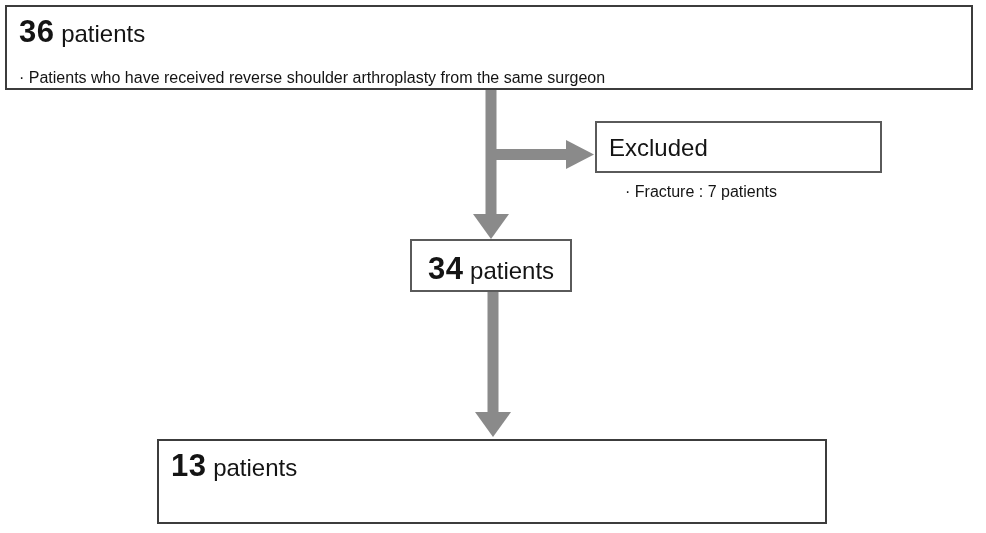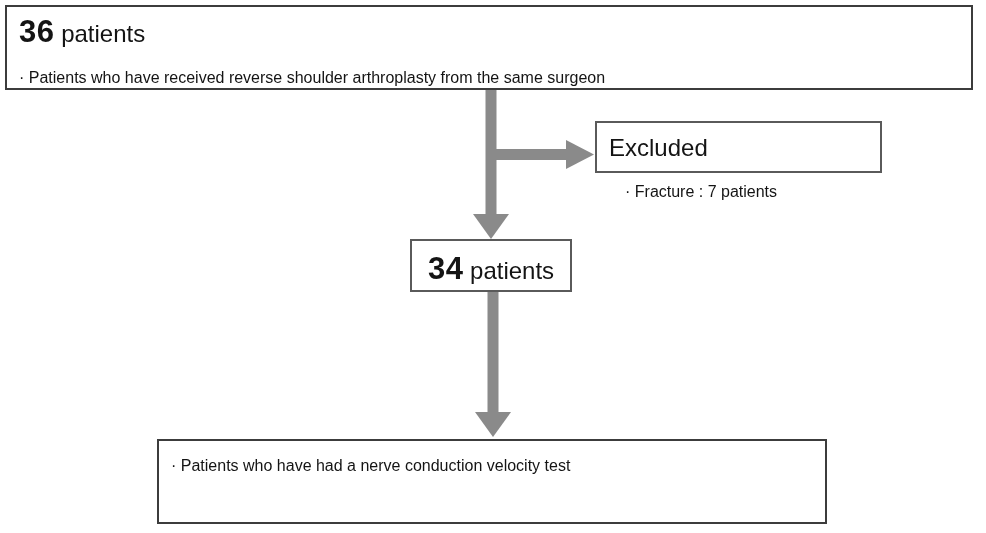--- a/index.html
+++ b/index.html
@@ -86,16 +86,19 @@
     <div>Excluded</div>
     <div class="bullet-line indent">· Fracture : 7 patients</div>
   </div>
 
   <div class="box" id="box-remaining">
     <span class="count">34</span>
     <span class="count-suffix">patients</span>
   </div>
 
   <div class="box strong" id="box-final">
-    <div class="bullet-line">· Patients who have had a nerve conduction velocity test</div>
+    <div>
+      <span class="count">13</span>
+      <span class="count-suffix">patients</span>
+    </div>
   </div>
 
 </div>
 
 </body></html>

